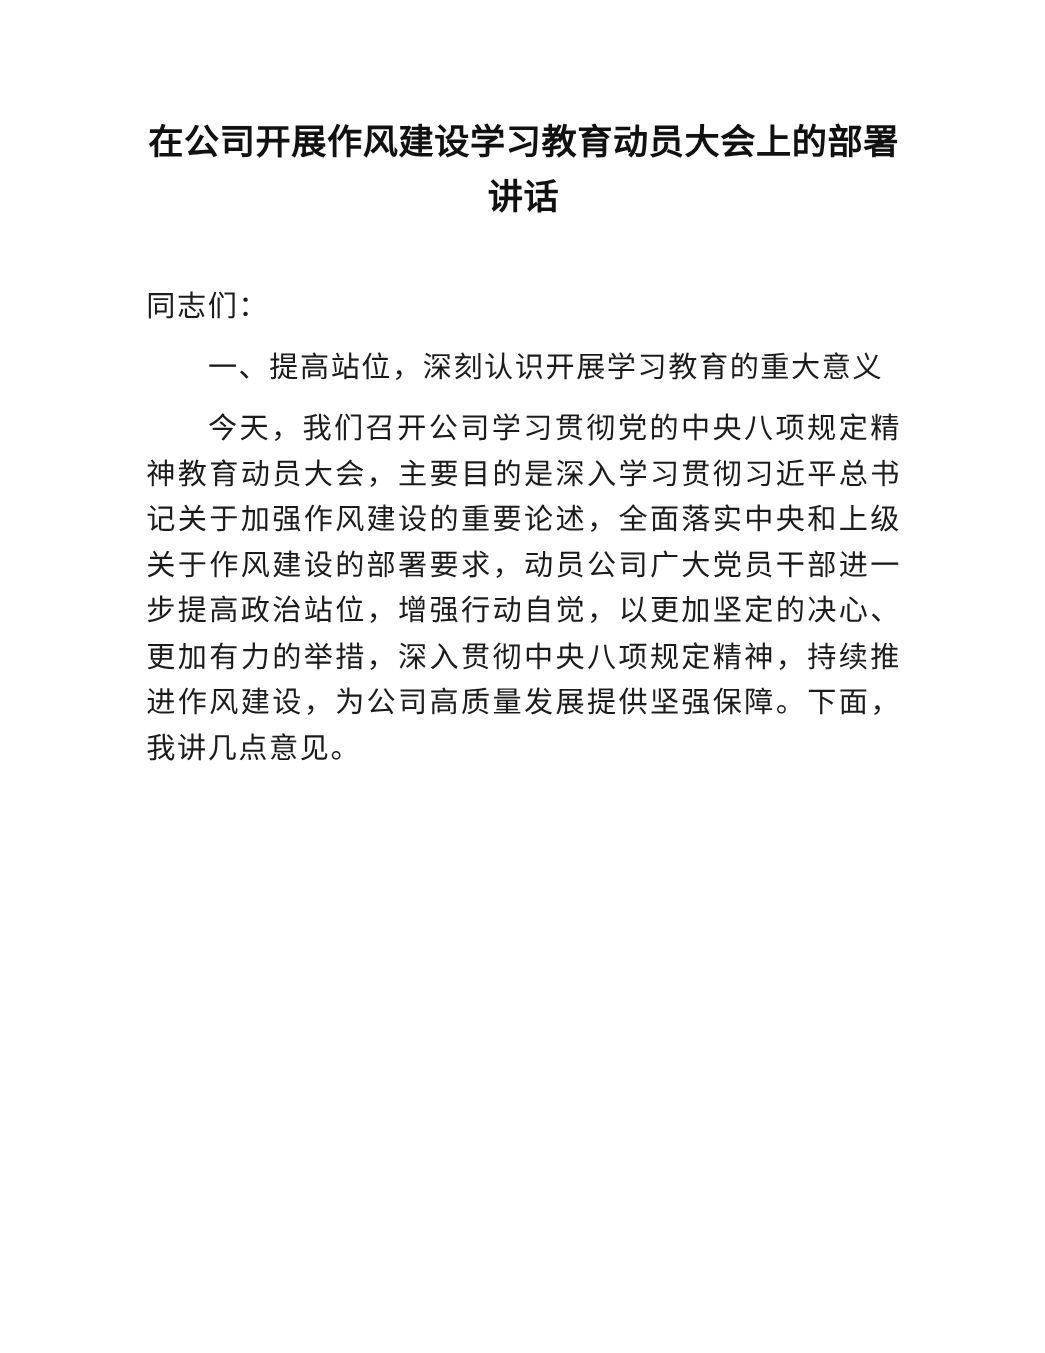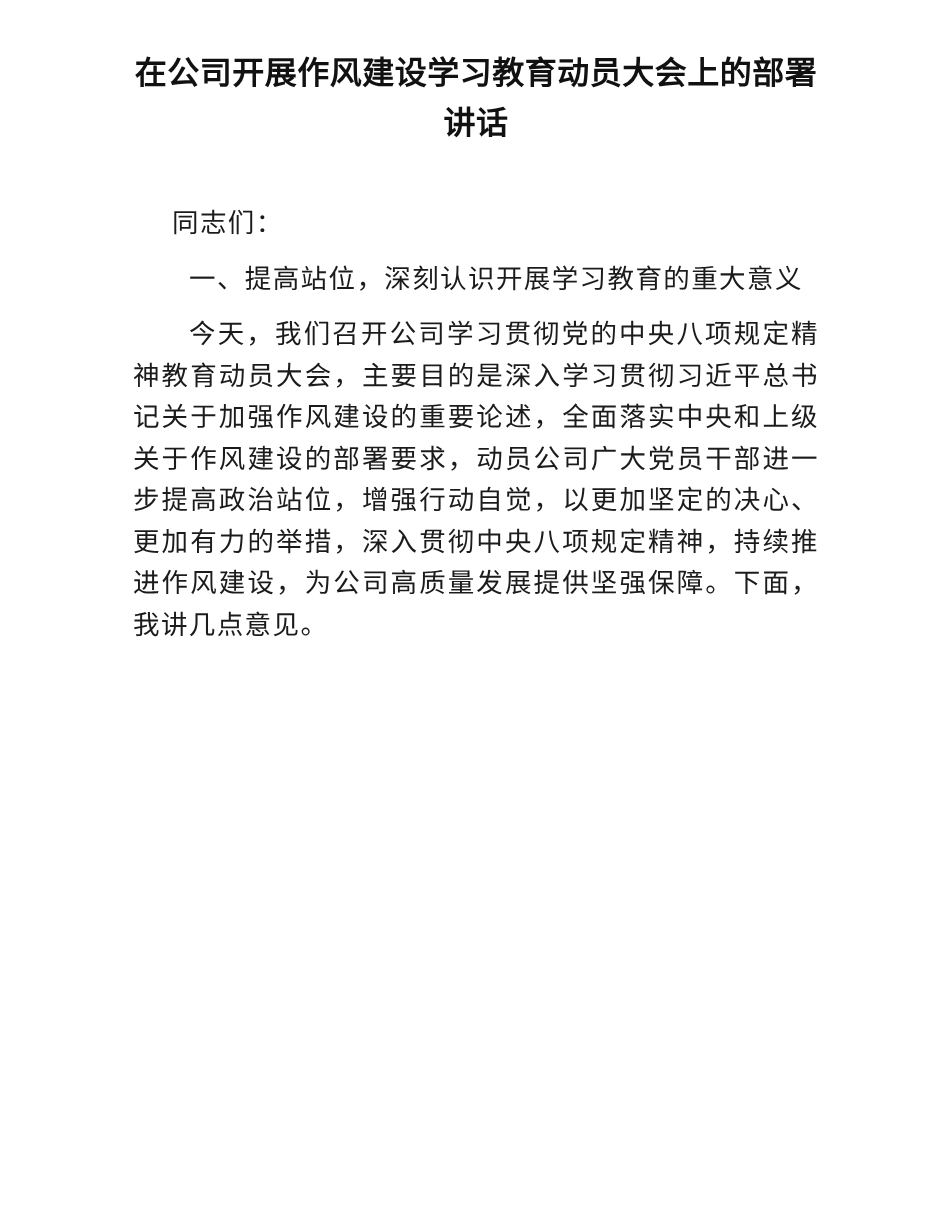--- a/index.html
+++ b/index.html
@@ -28,21 +28,21 @@
 
   .doc-title {
     font-family: "Liberation Sans", "DejaVu Sans", sans-serif;
     font-weight: 700;
     font-size: 32px;
     line-height: 50px;
     color: #111111;
     text-align: center;
     letter-spacing: 0.5px;
     margin: 0;
-    padding-top: 48px;
+    padding-top: 104px;
     word-break: break-all;
   }
 
   .body-block {
     margin-top: 54px;
   }
 
   p.para {
     font-family: "DejaVu Serif", "Liberation Serif", serif;
     font-size: 26.5px;
@@ -56,21 +56,20 @@
     text-indent: 0;
   }
 
   p.para.indent {
     text-indent: 56px;
   }
 
   p.para.salutation {
     text-indent: 0;
     margin-bottom: 12px;
-    margin-left: 39px;
   }
 
   p.para.section-heading {
     text-indent: 56px;
     margin-top: 14px;
     margin-bottom: 14px;
   }
 
   p.para.last {
     margin-bottom: 0;

